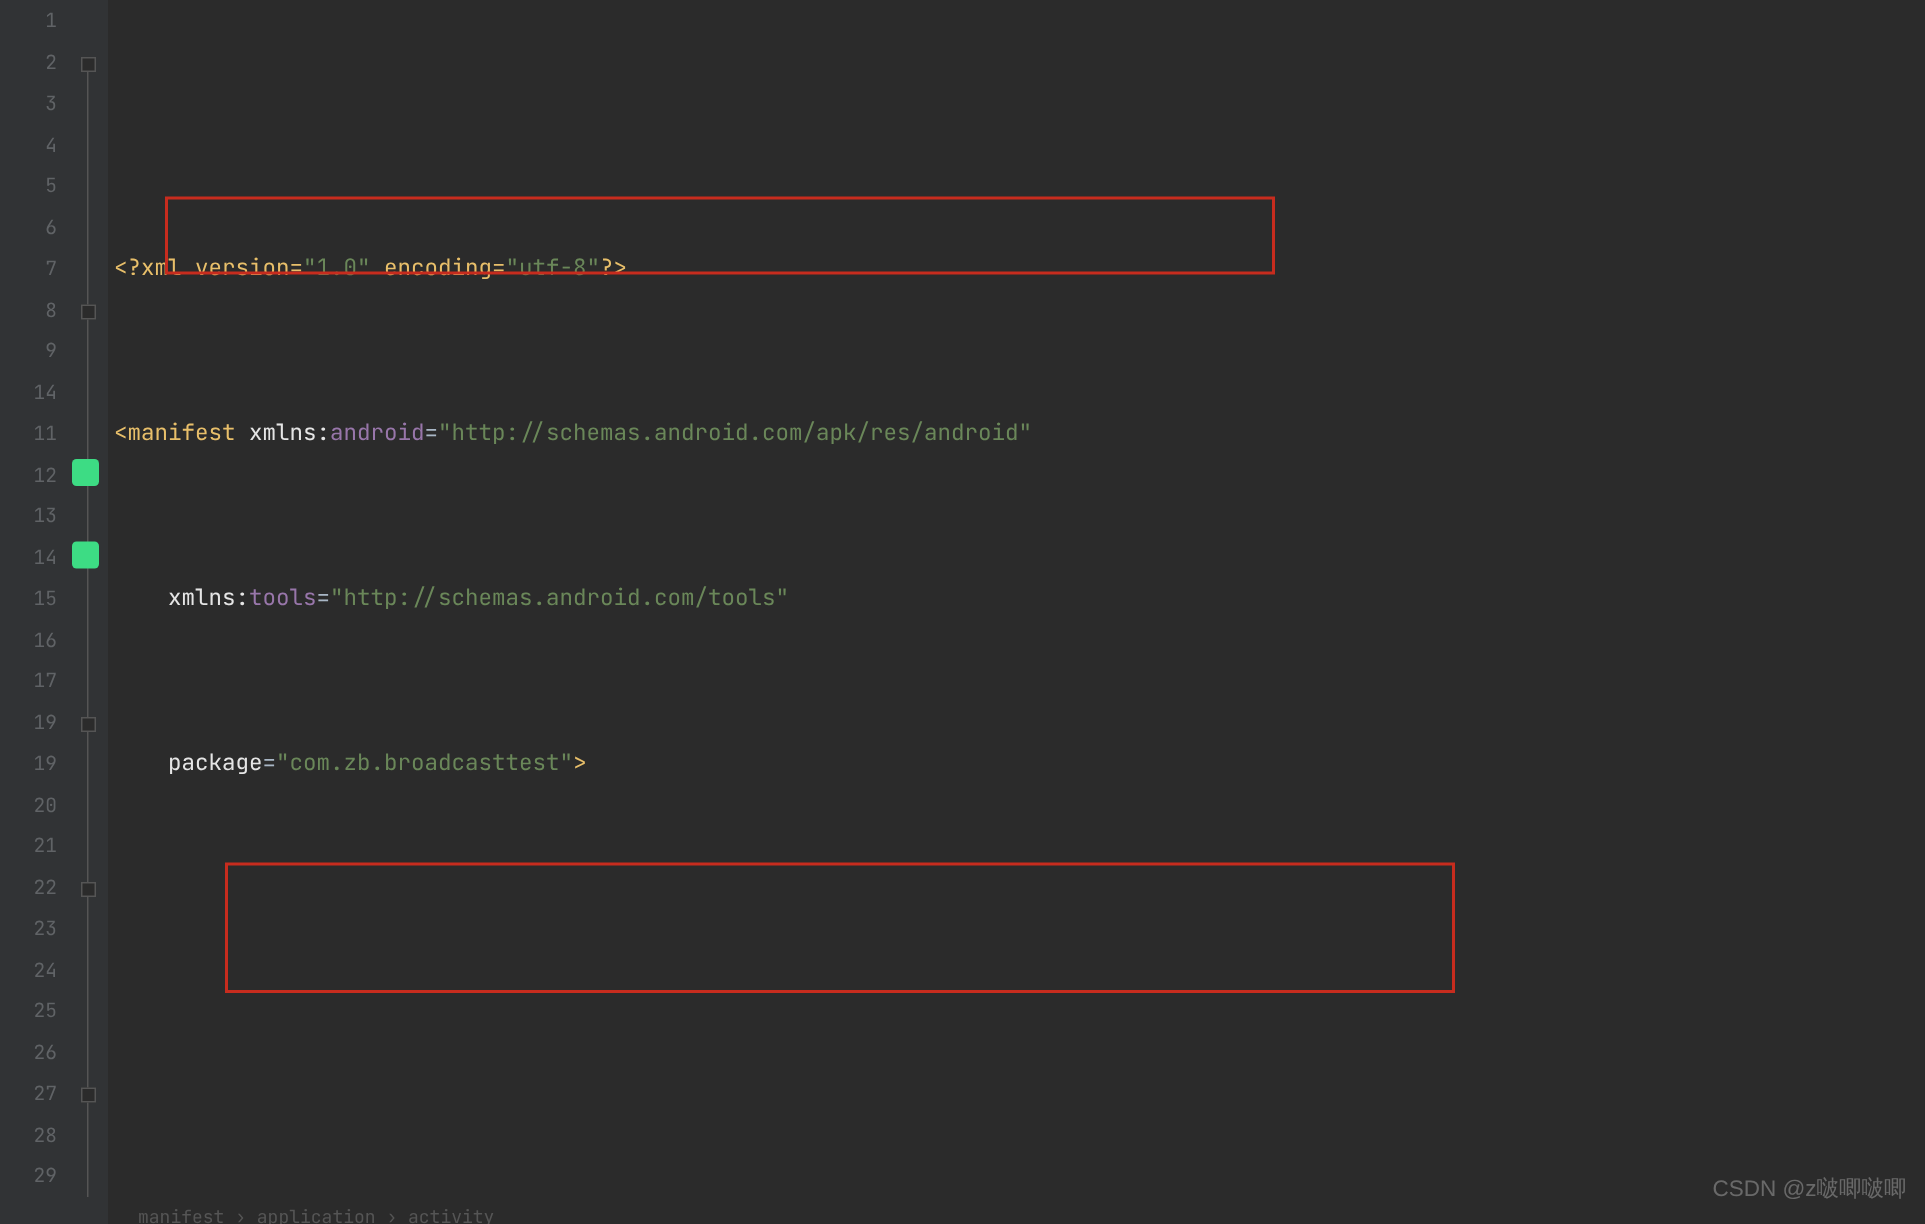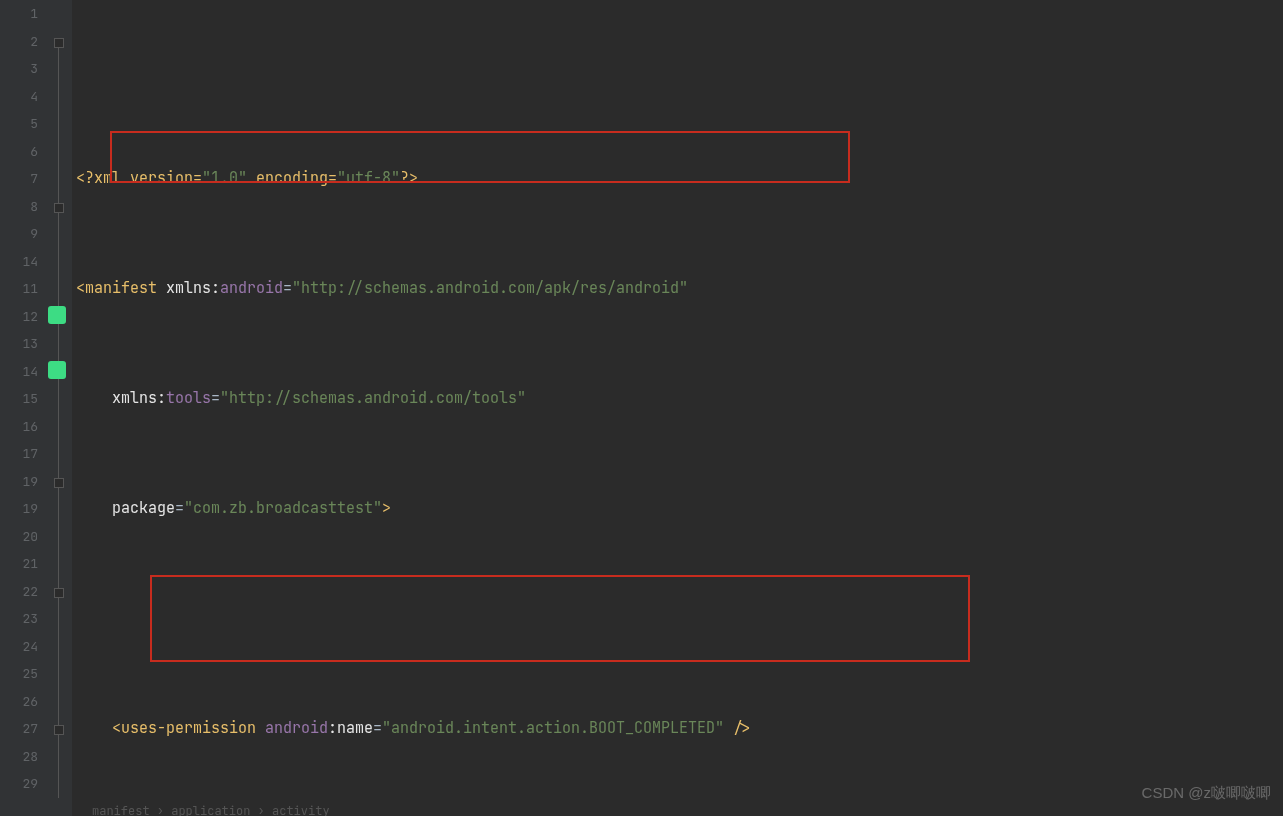--- a/index.html
+++ b/index.html
@@ -152,21 +152,20 @@
     <div class="line"><span class="s-pi">&lt;?xml version=</span><span class="s-str">"1.0"</span><span class="s-pi"> encoding=</span><span class="s-str">"utf-8"</span><span class="s-pi">?&gt;</span></div>
 
     <div class="line"><span class="s-tag">&lt;manifest </span><span class="s-attr">xmlns:</span><span class="s-attr-ns">android</span><span class="s-eq">=</span><span class="s-str">"http://schemas.android.com/apk/res/android"</span></div>
 
     <div class="line"><span>    </span><span class="s-attr">xmlns:</span><span class="s-attr-ns">tools</span><span class="s-eq">=</span><span class="s-str">"http://schemas.android.com/tools"</span></div>
 
     <div class="line"><span>    </span><span class="s-attr">package</span><span class="s-eq">=</span><span class="s-str">"com.zb.</span><span class="s-str s-underline">broadcasttest</span><span class="s-str">"</span><span class="s-tag">&gt;</span></div>
 
     <div class="line"><span></span></div>
 
-    <div class="line"><span>    </span><span class="s-tag">&lt;uses-permission </span><span class="s-attr-ns">android</span><span class="s-attr">:name</span><span class="s-eq">=</span><span class="s-str">"android.intent.action.BOOT_COMPLETED"</span><span class="s-tag"> /&gt;</span></div>
 
     
 
     
 
     
 
     
 
     

